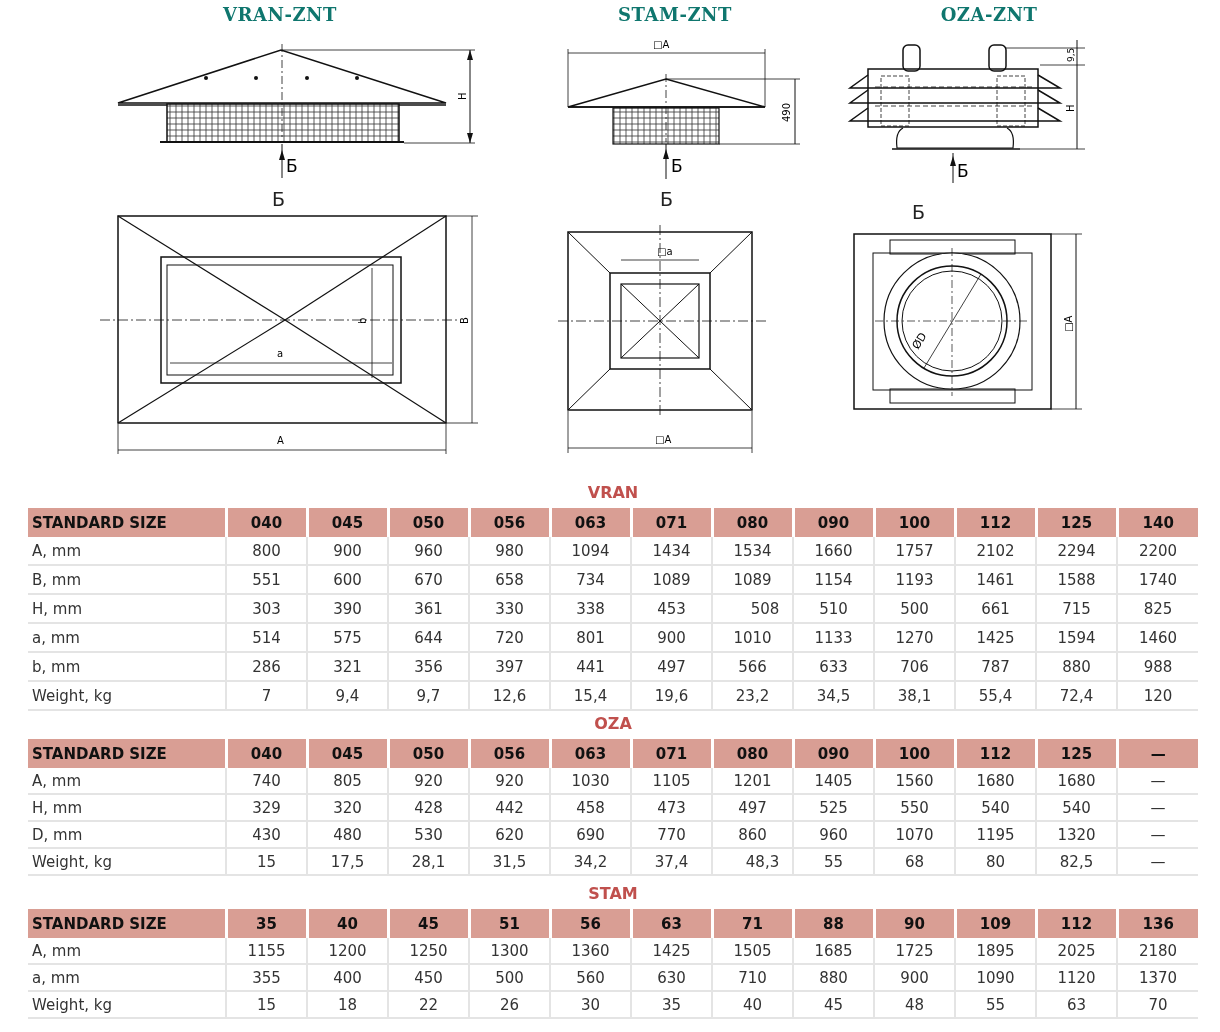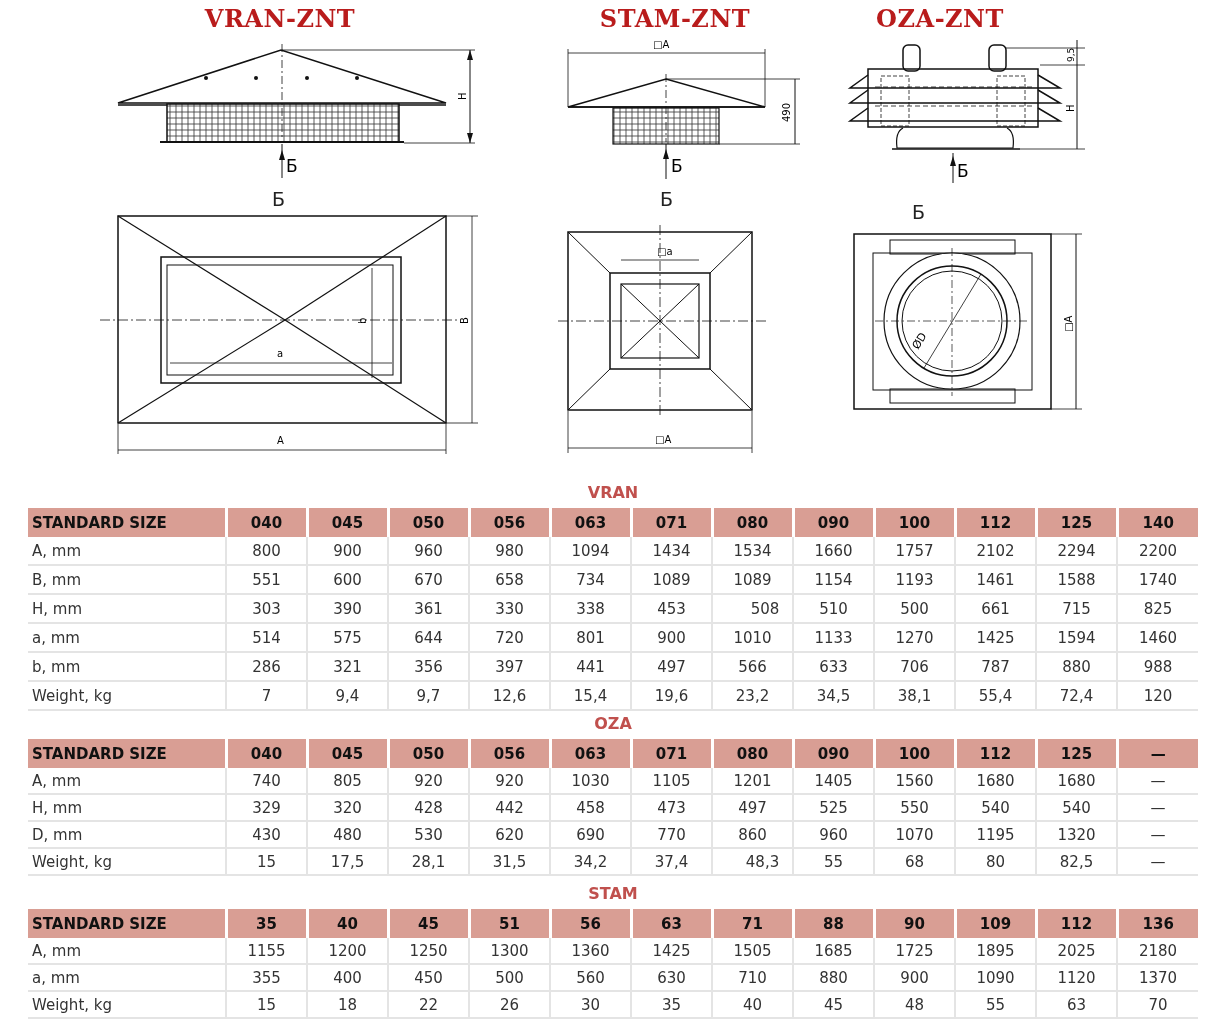--- a/index.html
+++ b/index.html
@@ -1,39 +1,39 @@
 <!DOCTYPE html>
 <html><head>
 <meta charset="utf-8">
 <style>
   html, body { margin: 0; padding: 0; background: #ffffff; }
   body { width: 1220px; height: 1032px; position: relative; overflow: hidden;
          font-family: "DejaVu Sans", sans-serif; color: #222; }
   .title { position: absolute; font-family: "DejaVu Serif", serif; font-weight: bold;
-           color: #b91c1c; font-size: 24px; letter-spacing: 0.5px; text-align: center; }
+           color: #0f766e; font-size: 18px; letter-spacing: 0.5px; text-align: center; }
   .drawing { position: absolute; }
   .drawing svg { display: block; }
   .tbl-title { position: absolute; left: 28px; width: 1170px; text-align: center;
                font-family: "DejaVu Sans", sans-serif; font-weight: bold; color: #c0504d; font-size: 16px; }
   table.spec { position: absolute; left: 28px; width: 1170px; border-collapse: collapse; table-layout: fixed; }
   table.spec th { background: #d99e94; color: #111; font-family: "DejaVu Sans", sans-serif; font-weight: bold;
                   font-size: 15px; height: 29px; border-left: 3px solid #fff; border-right: 3px solid #fff; padding: 0; }
   table.spec th.first { text-align: left; padding-left: 4px; border-left: none; }
   table.spec th.num { text-align: center; }
   table.spec td { font-family: "DejaVu Sans", sans-serif; font-size: 15px; color: #333; height: 25px;
                   border-bottom: 2px solid #e4e4e4; border-left: 2px solid #e4e4e4; text-align: center; padding: 0; }
   table.spec td.first { text-align: left; padding-left: 4px; border-left: none; }
   table.spec col.c0 { width: 198px; }
 </style>
 </head>
 <body>
 
 <div class="title" style="left:200px;top:4px;width:160px;">VRAN-ZNT</div>
 <div class="title" style="left:595px;top:4px;width:160px;">STAM-ZNT</div>
-<div class="title" style="left:860px;top:4px;width:160px;">OZA-ZNT</div>
+<div class="title" style="left:909px;top:4px;width:160px;">OZA-ZNT</div>
 
 <div class="drawing" style="left:110px;top:40px;">
   <svg width="380" height="150" viewBox="0 0 380 150">
     <defs>
       <pattern id="grid1" width="6" height="6" patternUnits="userSpaceOnUse">
         <rect width="6" height="6" fill="#fff" stroke="#333" stroke-width="0.8"></rect>
       </pattern>
     </defs>
     <polygon points="8,63 171,10 336,63" fill="#fff" stroke="#111" stroke-width="1.5"></polygon>
     <line x1="8" y1="65" x2="336" y2="65" stroke="#111" stroke-width="1.5"></line>

